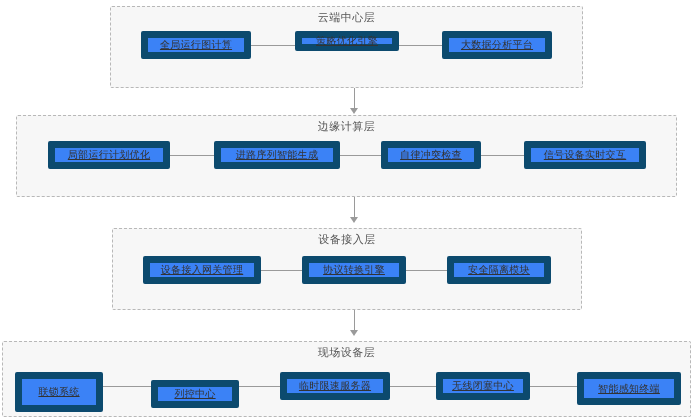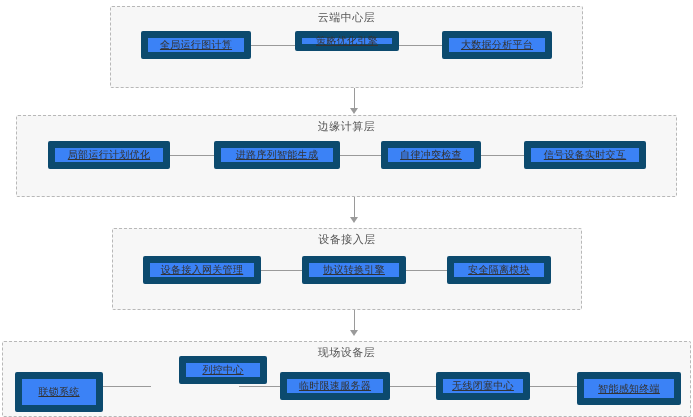--- a/index.html
+++ b/index.html
@@ -132,21 +132,21 @@
 
   <div class="vconn" style="left:354px; top:310px; height:24px;"></div>
   <div class="arrowhead" style="left:350px; top:330px;"></div>
 
   <div class="layer" style="left:2px; top:341px; width:689px; height:76px;">
     <div class="layer-title">现场设备层</div>
   </div>
   <div class="node" style="left:15px; top:372px; width:88px; height:40px;">
     <span>联锁系统</span>
   </div>
-  <div class="node" style="left:151px; top:356px; width:88px; height:28px;margin-left:28px;">
+  <div class="node" style="left:151px; top:380px; width:88px; height:28px;">
     <span>列控中心</span>
   </div>
   <div class="node" style="left:280px; top:372px; width:110px; height:28px;">
     <span>临时限速服务器</span>
   </div>
   <div class="node" style="left:436px; top:372px; width:94px; height:28px;">
     <span>无线闭塞中心</span>
   </div>
   <div class="node" style="left:577px; top:372px; width:104px; height:33px;">
     <span>智能感知终端</span>

